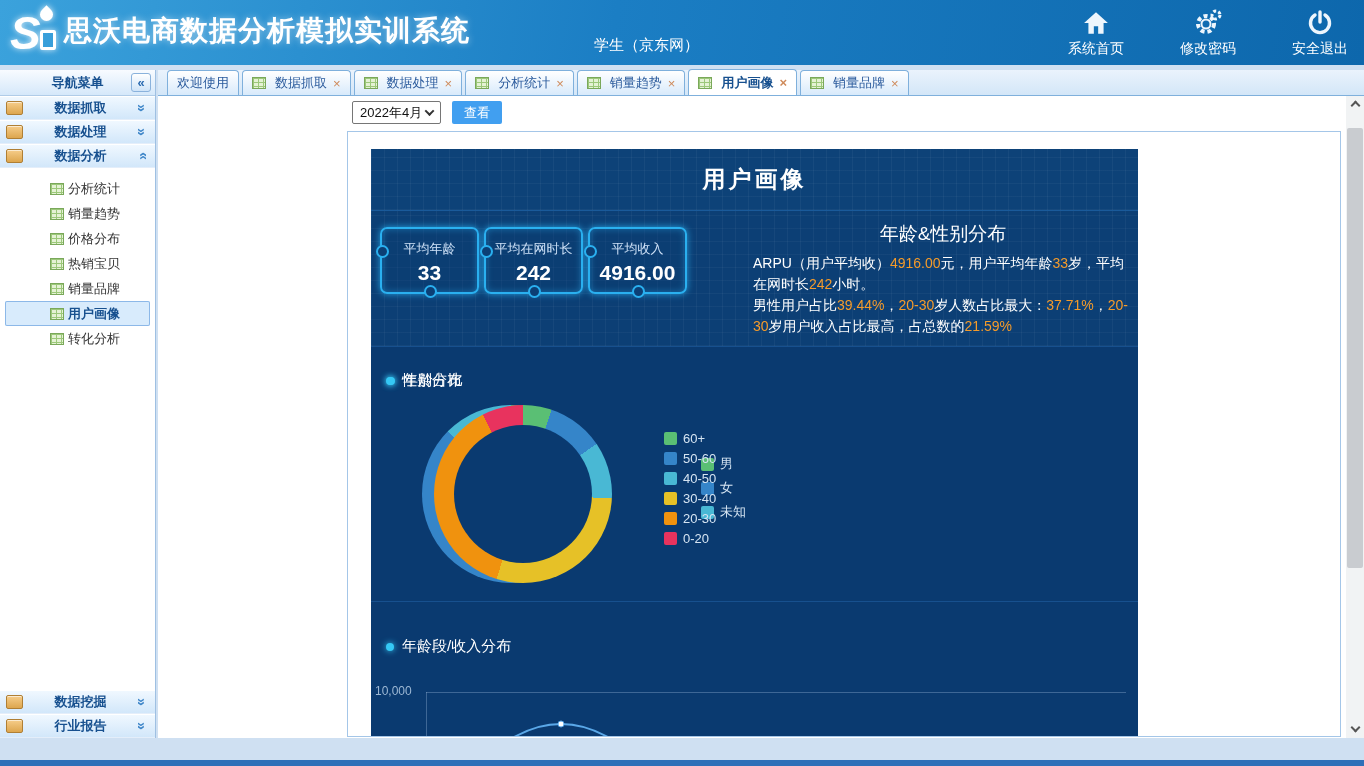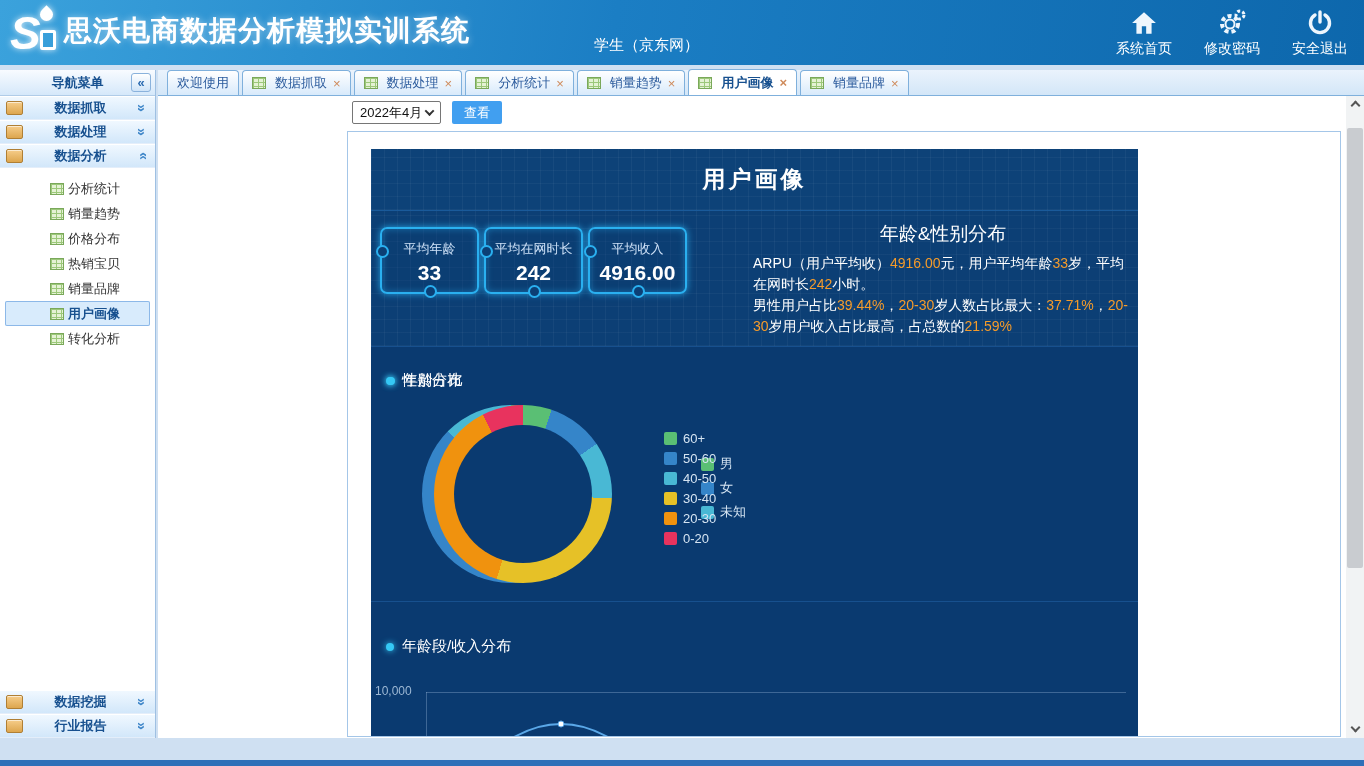--- a/index.html
+++ b/index.html
@@ -12,21 +12,21 @@
   .logo { position:absolute; left:10px; top:4px; width:56px; height:56px; color:#fff; }
   .logo-s { position:absolute; left:0; top:2px; font-size:46px; font-weight:bold; font-style:italic;
     color:#fff; text-shadow:0 0 6px rgba(255,255,255,.8); }
   .logo-drop { position:absolute; left:30px; top:4px; width:13px; height:13px; background:#fff;
     border-radius:0 50% 50% 50%; transform:rotate(45deg); box-shadow:0 0 6px rgba(255,255,255,.9); }
   .logo-box { position:absolute; left:30px; top:26px; width:16px; height:20px;
     border:3px solid #fff; border-radius:2px; box-shadow:0 0 6px rgba(255,255,255,.8); }
   .app-title { position:absolute; left:64px; top:12px; font-size:28px; font-weight:bold; color:#fff;
     letter-spacing:1px; text-shadow:0 0 7px rgba(255,255,255,.55); }
   .user-label { position:absolute; left:594px; top:36px; font-size:15px; color:#fff; }
-  .header-nav { position:absolute; right:16px; top:9px; display:flex; gap:32px; }
+  .header-nav { position:absolute; right:16px; top:9px; display:flex; gap:56px; }
   .nav-item { display:flex; flex-direction:column; align-items:center; gap:4px; color:#fff;
     font-size:14px; cursor:pointer; }
   .nav-item .ni-icon { height:27px; display:flex; align-items:center; justify-content:center; }
 
   
   .sidebar { position:absolute; left:0; top:70px; width:156px; height:668px; background:#fff;
     border-right:1px solid #9fc0e2; }
   .side-title { height:26px; background:linear-gradient(#f8fbff,#d5e8fa); border-bottom:1px solid #b0cce8;
     display:flex; align-items:center; justify-content:center; font-weight:bold; color:#17508f;
     font-size:13px; position:relative; }

